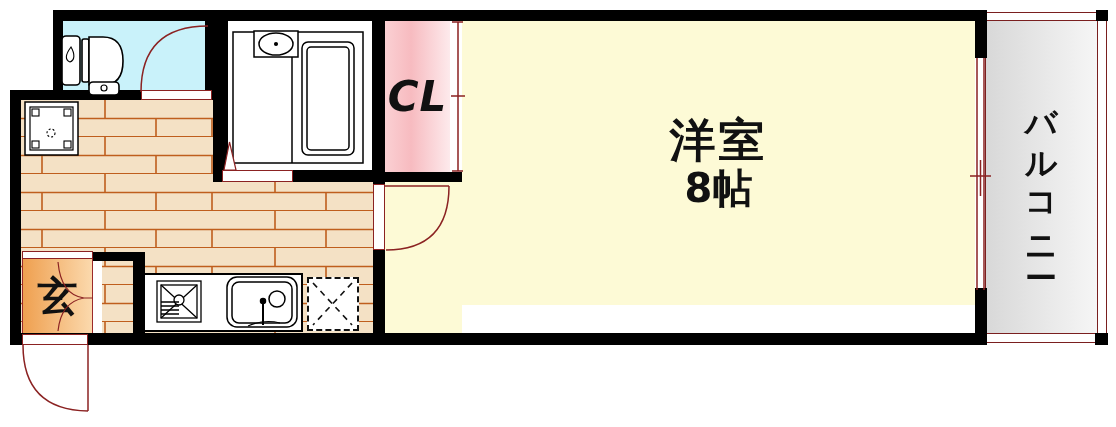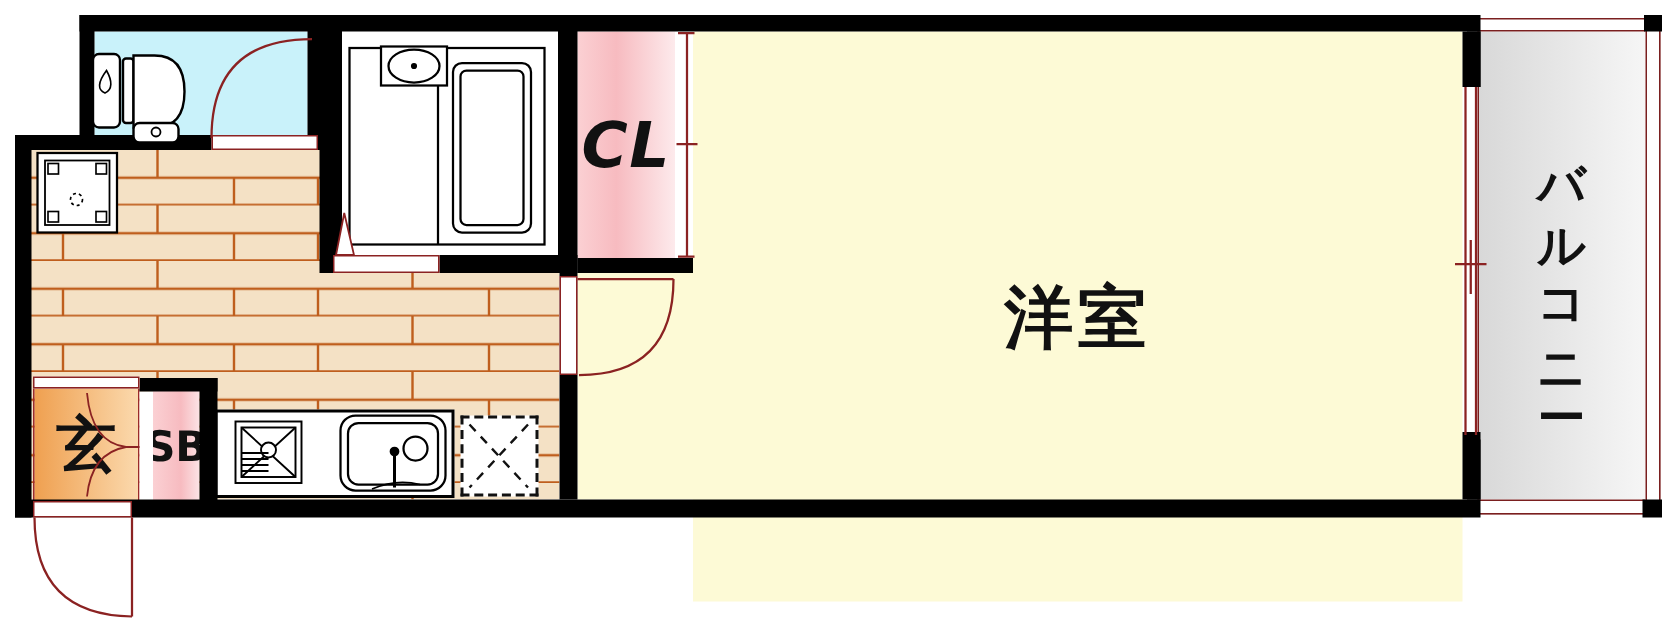--- a/index.html
+++ b/index.html
@@ -61,42 +61,40 @@
 
   <div class="abs z-region toilet-room" style="left:63px;top:21px;width:142px;height:69px;"></div>
 
   <div class="abs z-region bathroom" style="left:228px;top:21px;width:144px;height:149px;"></div>
 
   <div class="abs z-region closet" style="left:385px;top:21px;width:65px;height:151px;font-style:italic;">
     <div class="label cl-label z-text">CL</div>
   </div>
   <div class="abs z-strip closet-door-strip" style="left:450px;top:21px;width:12px;height:151px;"></div>
 
-  <div class="abs z-region room-yellow" style="left:462px;top:21px;width:513px;height:380px;">
+  <div class="abs z-region room-yellow" style="left:462px;top:21px;width:513px;height:284px;">
     <div class="label room-label">
       <div class="room-name z-text">洋室</div>
+      <div class="room-size z-text">8帖</div>
     </div>
   </div>
   <div class="abs z-region room-yellow" style="left:385px;top:182px;width:77px;height:151px;"></div>
 
   <div class="abs z-region balcony-outer" style="left:985px;top:12px;width:122px;height:331px;"></div>
   <div class="abs z-region balcony-floor" style="left:986px;top:21px;width:111px;height:312px;">
     <div class="balcony-label label z-text">バルコニー</div>
   </div>
   <div class="abs z-strip balcony-strip" style="left:985px;top:12px;width:112px;height:9px;"></div>
   <div class="abs z-strip balcony-strip" style="left:1097px;top:12px;width:10px;height:331px;"></div>
   <div class="abs z-strip balcony-strip" style="left:985px;top:333px;width:112px;height:10px;"></div>
 
   <div class="abs z-region entrance" style="left:22px;top:258px;width:71px;height:77px;">
     <div class="label gen-label z-text">玄</div>
   </div>
   <div class="abs z-strip whitegap" style="left:93px;top:261px;width:9px;height:74px;"></div>
-  <div class="abs z-region shoebox" style="left:102px;top:260px;width:31px;height:75px;">
-    <div class="label sb-label z-text">SB</div>
-  </div>
 
   <div class="abs z-region counter" style="left:143px;top:273px;width:160px;height:59px;"></div>
   <div class="abs z-region fridge" style="left:307px;top:277px;width:52px;height:54px;"></div>
 
   <div class="abs z-wall wall" style="left:53px;top:10px;width:934px;height:11px;"></div>
   <div class="abs z-wall wall" style="left:53px;top:10px;width:10px;height:90px;"></div>
   <div class="abs z-wall wall" style="left:10px;top:90px;width:53px;height:10px;"></div>
   <div class="abs z-wall wall" style="left:10px;top:90px;width:11px;height:255px;"></div>
   <div class="abs z-wall wall" style="left:53px;top:90px;width:163px;height:10px;"></div>
   <div class="abs z-wall wall" style="left:205px;top:10px;width:23px;height:90px;"></div>

